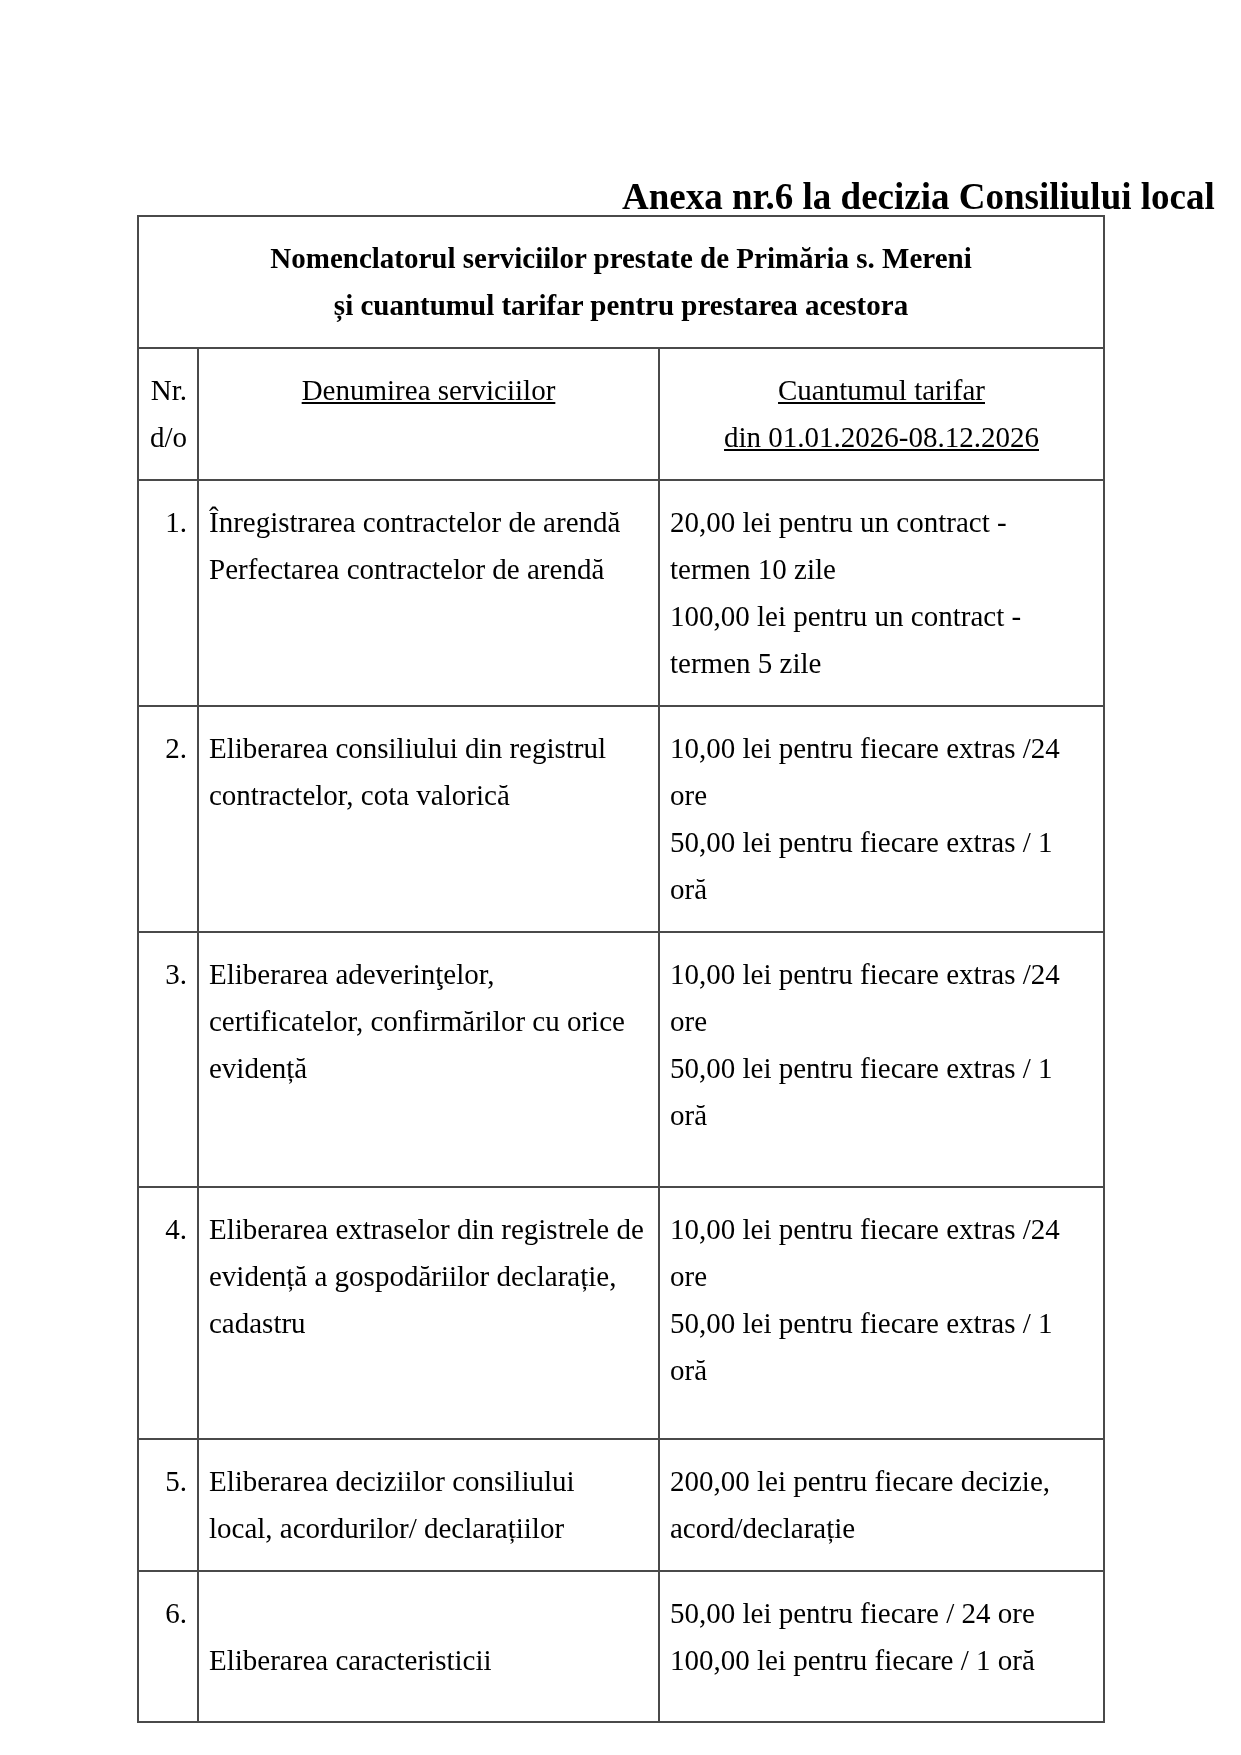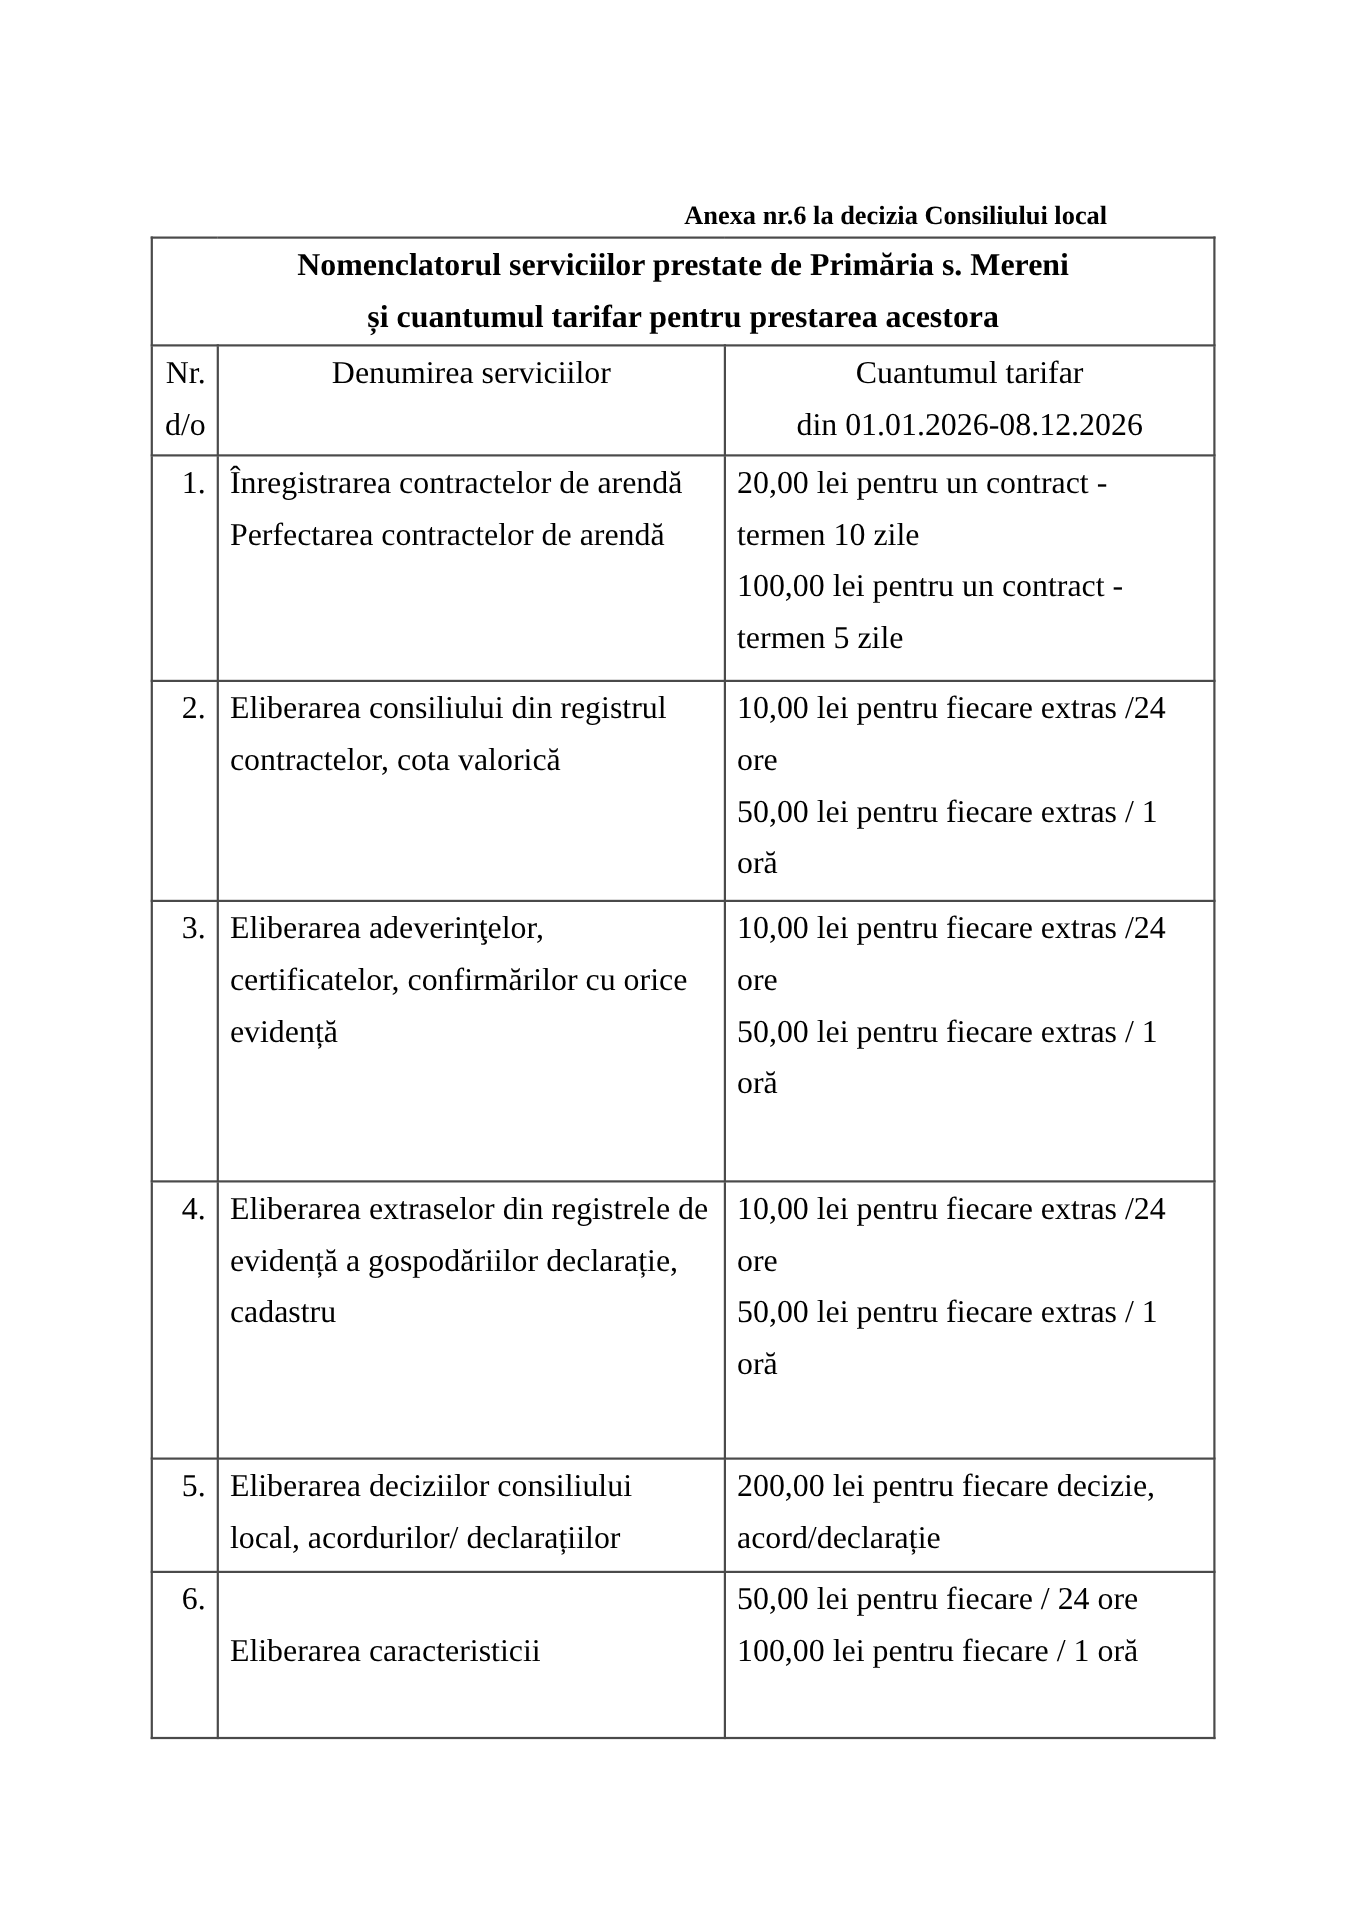--- a/index.html
+++ b/index.html
@@ -10,52 +10,52 @@
     background: #ffffff;
     color: #000000;
     font-family: "Liberation Serif", "DejaVu Serif", serif;
     overflow: hidden;
   }
   .annex {
     position: absolute;
     left: 622px;
     top: 146px;
     font-weight: bold;
-    font-size: 24px;
+    font-size: 37px;
     line-height: 34px;
     white-space: pre-line;
     text-align: right;
   }
   table.doc-table {
     position: absolute;
     left: 137px;
     top: 215px;
     width: 966px;
     border-collapse: collapse;
     table-layout: fixed;
   }
   table.doc-table td {
     border: 2px solid #4a4a4a;
     vertical-align: top;
-    padding: 1px 10px;
+    padding: 18px 10px;
     font-size: 29px;
     line-height: 47px;
     white-space: pre-line;
   }
   td.title-cell {
     font-weight: bold;
     text-align: center;
     padding-top: 4px;
   }
   td.num-cell {
     text-align: right;
     padding-left: 2px;
     padding-right: 2px;
   }
-  td.center-cell { text-align: center; }
+  td.center-cell { text-align: center; text-decoration: underline; }
   tr.h-title  { height: 98px;  }
   tr.h-head   { height: 100px; }
   tr.h-r1     { height: 205px; }
   tr.h-r2     { height: 200px; }
   tr.h-r3     { height: 255px; }
   tr.h-r4     { height: 252px; }
   tr.h-r5     { height: 103px; }
   tr.h-r6     { height: 151px; }
 </style>
 </head>

